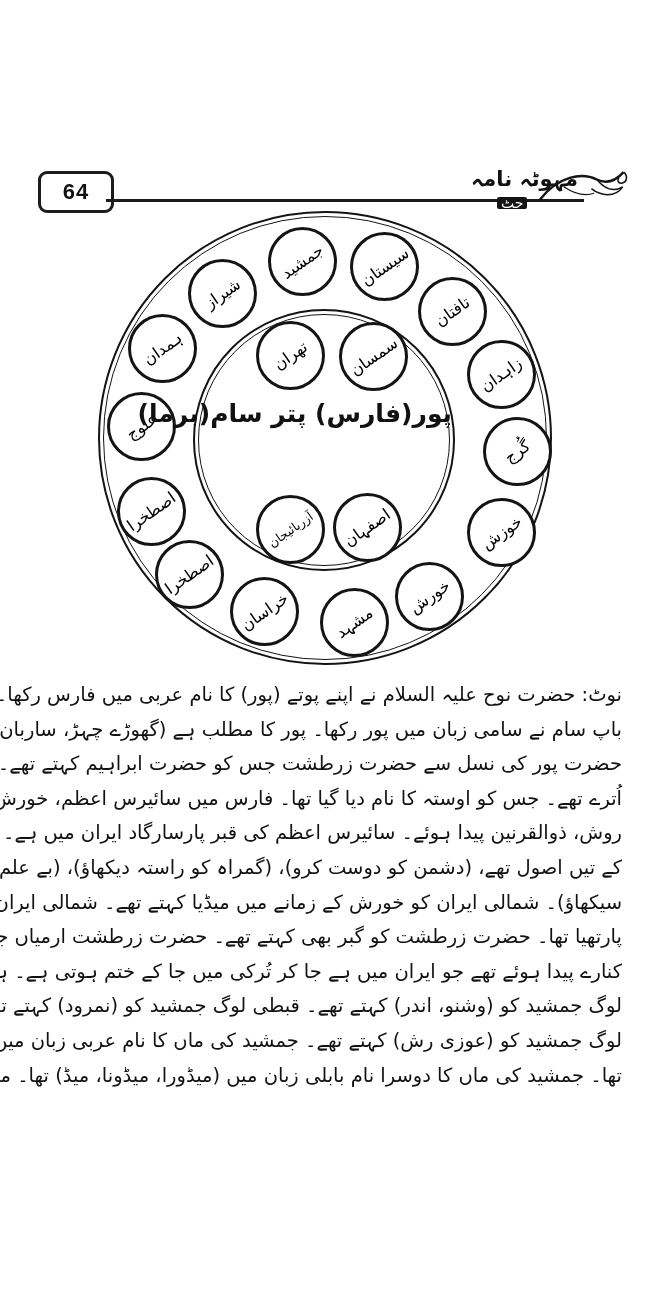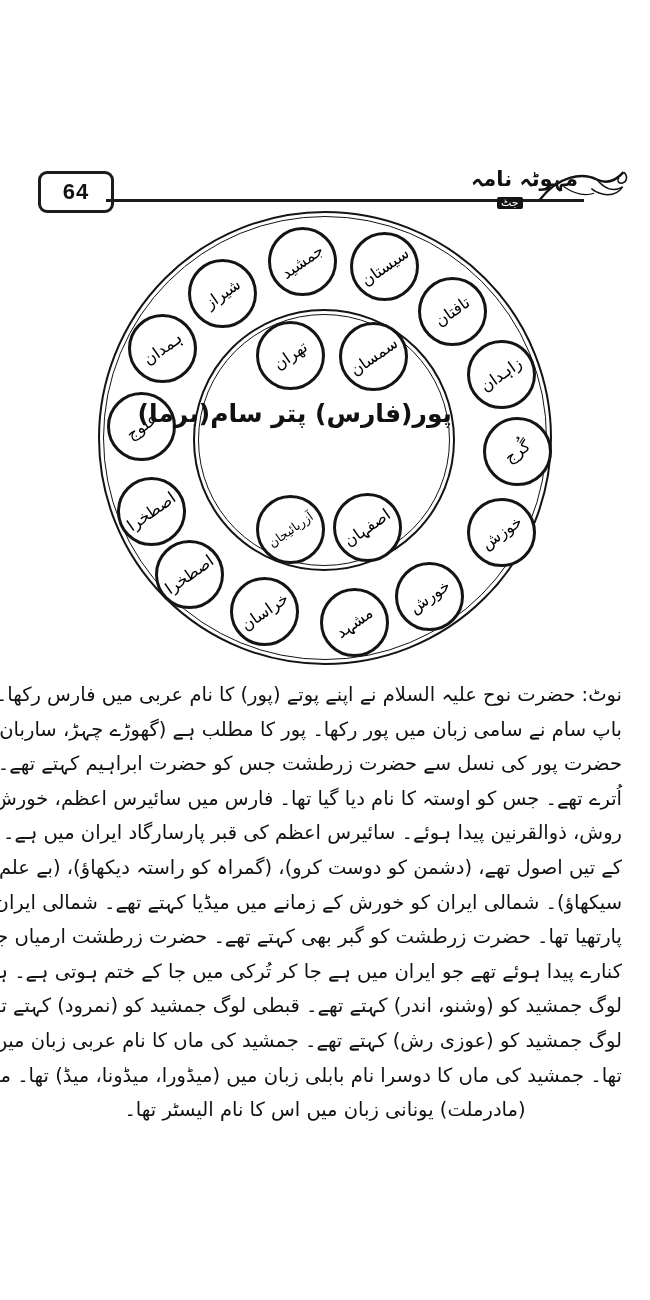--- a/index.html
+++ b/index.html
@@ -20,21 +20,21 @@
     position:absolute; left:106px; top:199px; width:478px; height:3px;
     background:#1c1c1c;
   }
   .masthead{
     position:absolute; left:455px; top:167px; width:110px;
     direction:rtl; text-align:left;
     font-weight:bold; font-size:21px; white-space:nowrap;margin-left:16px;
   }
   .masthead-badge{
     position:absolute; left:497px; top:197px;
-    background:#141414; color:#fff; font-size:11px; line-height:10px;
+    background:#141414; color:#fff; font-size:14px; line-height:10px;
     padding:1px 4px; border-radius:2px; direction:rtl;
   }
   .flourish{position:absolute; left:538px; top:164px;}
   
   .diagram{position:absolute; left:98px; top:211px; width:454px; height:454px;}
   .ring{position:absolute; border-radius:50%; border:2.6px solid #141414;}
   .ring::before{
     content:""; position:absolute; inset:3px; border-radius:50%;
     border:1.3px solid #141414;
   }
@@ -166,16 +166,15 @@
     <div class="note-line">حضرت پور کی نسل سے حضرت زرطشت جس کو حضرت ابراہیم کہتے تھے۔ جس پر صحیفے</div>
     <div class="note-line">اُترے تھے۔ جس کو اوستہ کا نام دیا گیا تھا۔ فارس میں سائیرس اعظم، خورش، کیخرو، کو</div>
     <div class="note-line">روش، ذوالقرنین پیدا ہوئے۔ سائیرس اعظم کی قبر پارسارگاد ایران میں ہے۔ اوستہ</div>
     <div class="note-line">کے تیں اصول تھے، (دشمن کو دوست کرو)، (گمراہ کو راستہ دیکھاؤ)، (بے علم کو علم</div>
     <div class="note-line">سیکھاؤ)۔ شمالی ایران کو خورش کے زمانے میں میڈیا کہتے تھے۔ شمالی ایران کا پرانا نام</div>
     <div class="note-line">پارتھیا تھا۔ حضرت زرطشت کو گبر بھی کہتے تھے۔ حضرت زرطشت ارمیاں جھیل کے</div>
     <div class="note-line">کنارے پیدا ہوئے تھے جو ایران میں ہے جا کر تُرکی میں جا کے ختم ہوتی ہے۔ ہندی</div>
     <div class="note-line">لوگ جمشید کو (وشنو، اندر) کہتے تھے۔ قبطی لوگ جمشید کو (نمرود) کہتے تھے۔ مصری</div>
     <div class="note-line">لوگ جمشید کو (عوزی رش) کہتے تھے۔ جمشید کی ماں کا نام عربی زبان میں (اسطور)</div>
     <div class="note-line">تھا۔ جمشید کی ماں کا دوسرا نام بابلی زبان میں (میڈورا، میڈونا، میڈ) تھا۔ میڈ</div>
-    <div class="note-line last">(مادرملت) یونانی زبان میں اس کا نام الیسٹر تھا۔</div>
   </div>
 
 </div>
 
 </body></html>

